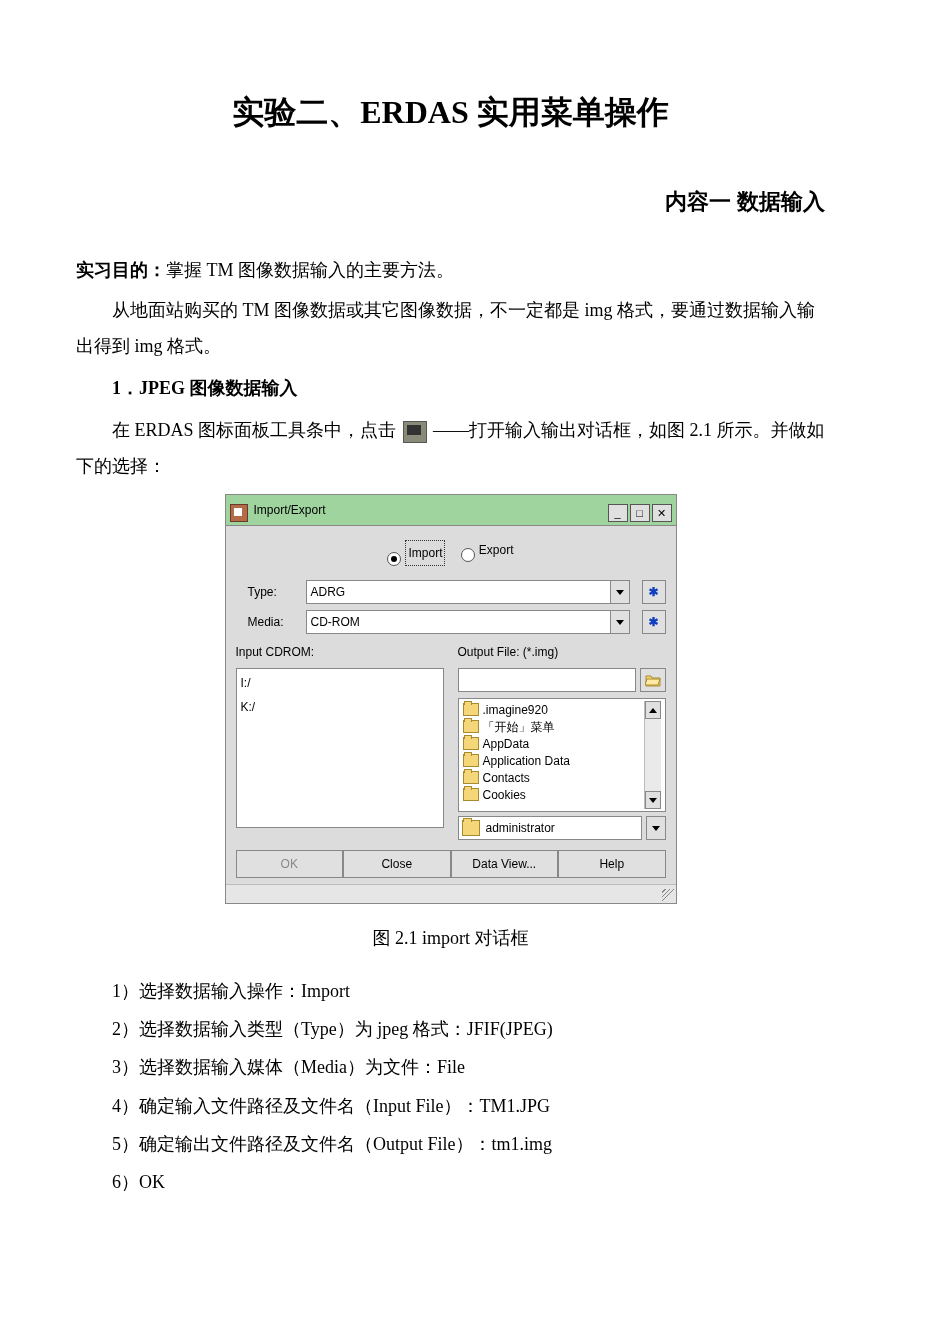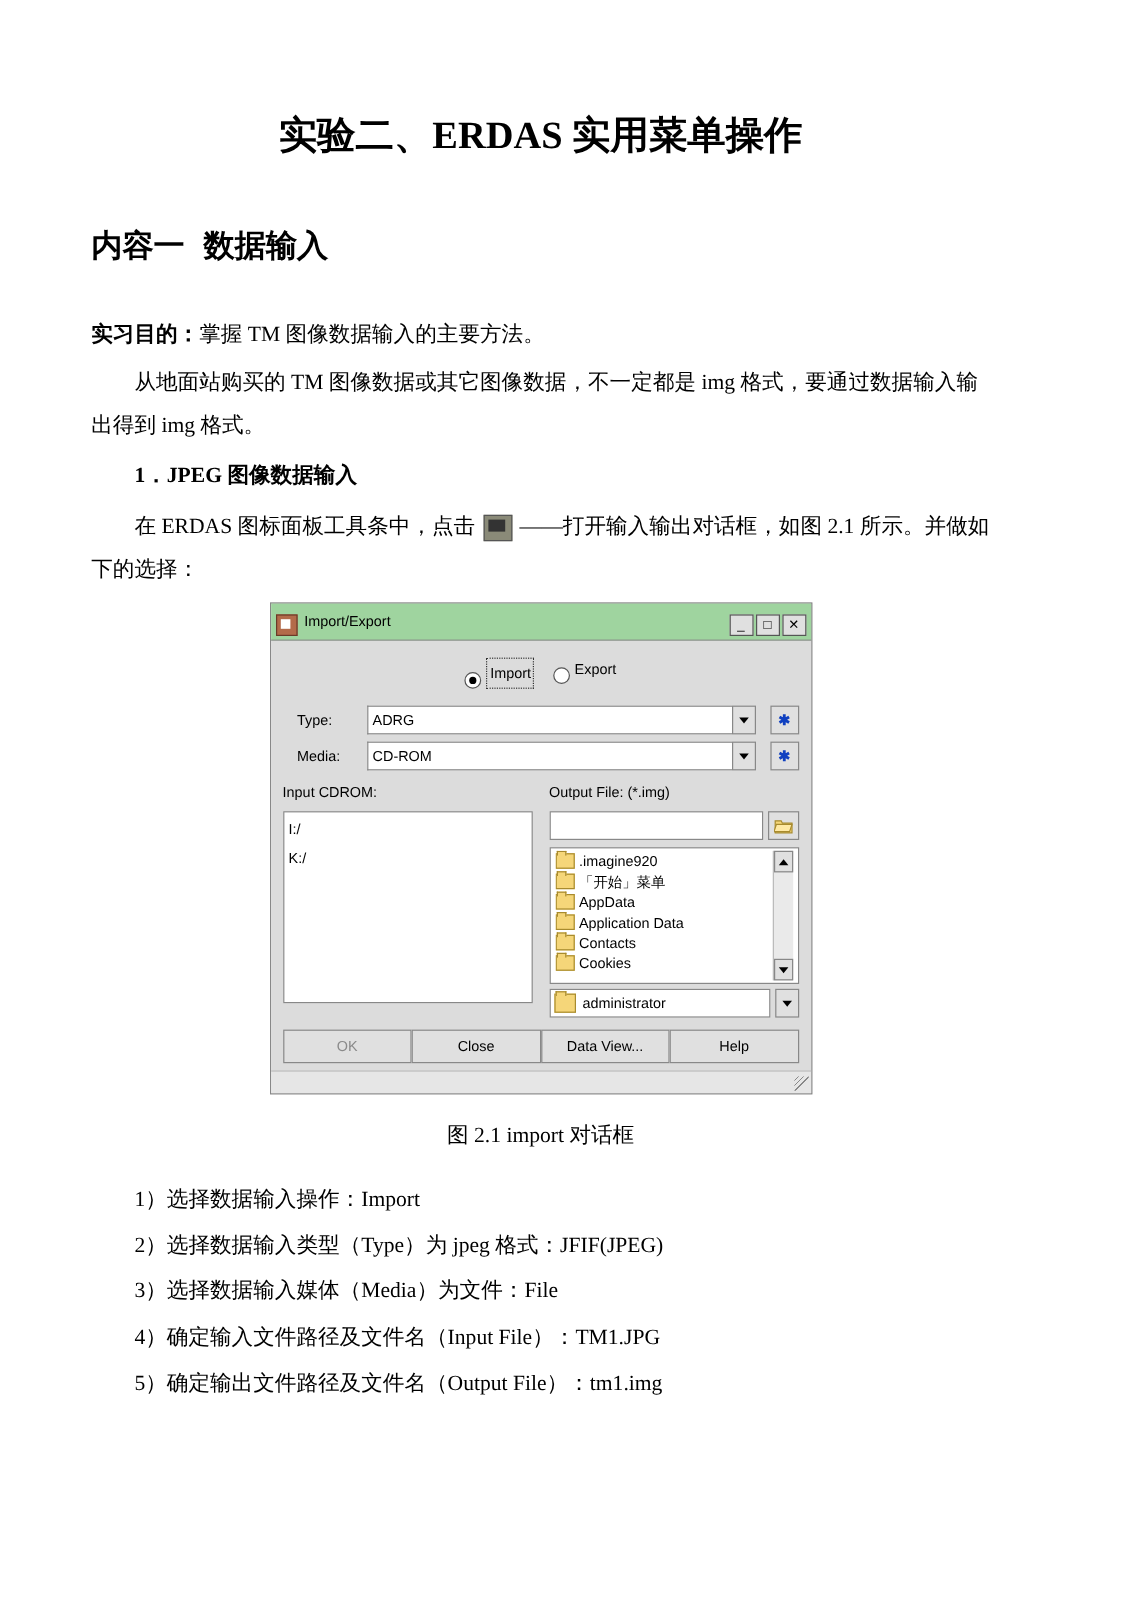--- a/index.html
+++ b/index.html
@@ -16,25 +16,25 @@
     line-height: 2.0;
   }
   .title {
     text-align: center;
     font-size: 32px;
     font-weight: bold;
     margin-bottom: 36px;
     font-family: "SimSun", "宋体", serif;
   }
   .subtitle {
-    text-align: left;
-    font-size: 26px;
+    text-align: right;
+    font-size: 22px;
     font-weight: bold;
     margin-bottom: 28px;
-    font-family: Liberation Mono, monospace;
+    font-family: Liberation Sans, sans-serif;
   }
   .para {
     margin: 0 0 4px 0;
   }
   .indent {
     text-indent: 2em;
   }
   .bold {
     font-weight: bold;
   }
@@ -522,14 +522,15 @@
   </div>
 
   <div class="caption">图 2.1 import 对话框</div>
 
   <div class="steps">
     <p class="para">1）选择数据输入操作：Import</p>
     <p class="para">2）选择数据输入类型（Type）为 jpeg 格式：JFIF(JPEG)</p>
     <p class="para">3）选择数据输入媒体（Media）为文件：File</p>
     <p class="para">4）确定输入文件路径及文件名（Input File）：TM1.JPG</p>
     <p class="para">5）确定输出文件路径及文件名（Output File）：tm1.img</p>
+    <p class="para">6）OK</p>
   </div>
 </div>
 
 </body></html>

